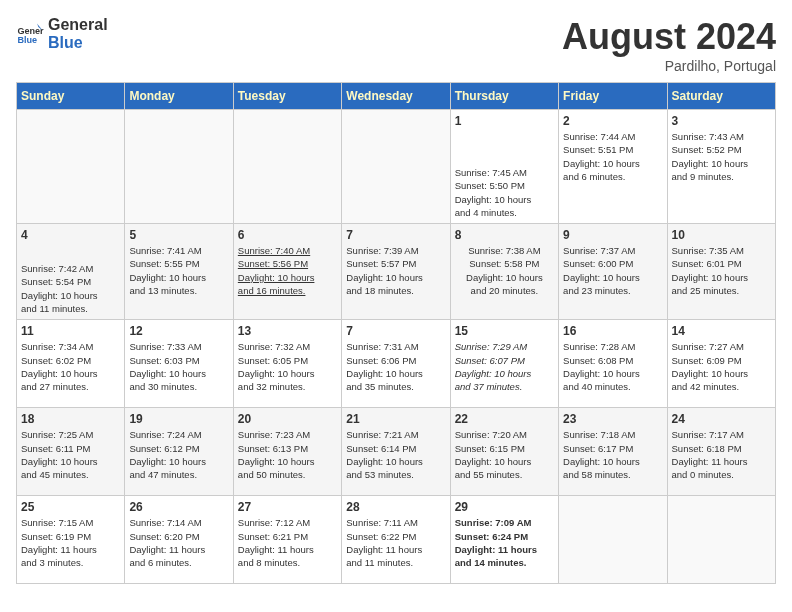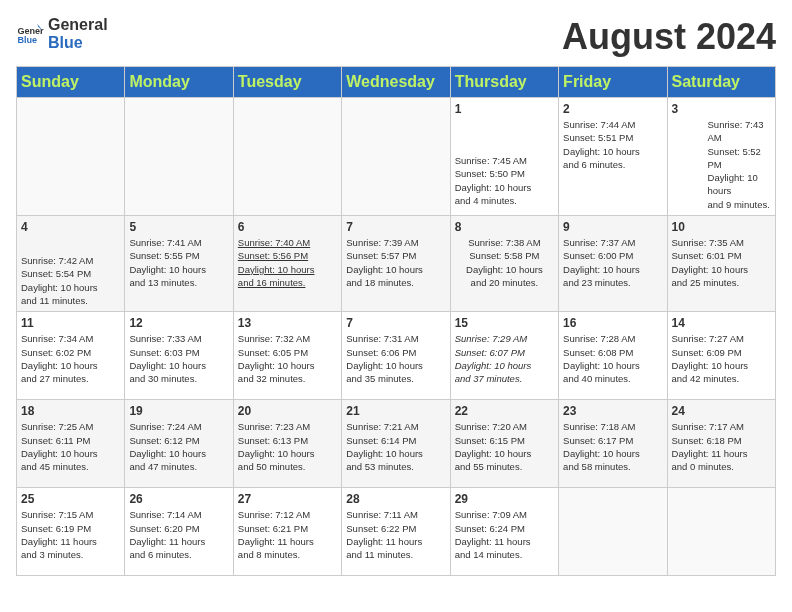--- a/index.html
+++ b/index.html
@@ -37,22 +37,22 @@
       font-size: 14px;
       color: #555;
     }
     table {
       width: 100%;
       border-collapse: collapse;
       table-layout: fixed;
     }
     thead tr th {
       background-color: #2a6bbf;
-      color: #bef264;
-      font-size: 16px;
+      color: #fef9c3;
+      font-size: 12px;
       font-weight: bold;
       padding: 6px 4px;
       border: 1px solid #ccc;
       text-align: left;
     }
     tbody tr td {
       vertical-align: top;
       border: 1px solid #ccc;
       padding: 4px;
       font-size: 10px;
@@ -87,20 +87,21 @@
       <text x="2" y="33" font-size="13" font-weight="bold" fill="#2a6bbf">Blue</text>
       <polygon points="30,5 38,15 32,10" fill="#2a6bbf"></polygon>
     </svg>
     <div style="line-height:1.1">
       <div style="font-size:16px;font-weight:bold;color:#333;">General</div>
       <div style="font-size:16px;font-weight:bold;color:#2a6bbf;">Blue</div>
     </div>
   </div>
   <div class="title-block">
     <div class="month-title">August 2024</div>
+    <div class="subtitle">Pardilho, Portugal</div>
   </div>
 </div>
 
 <table>
   <thead>
     <tr>
     <th>Sunday</th>
         <th>Monday</th>
         <th>Tuesday</th>
         <th>Wednesday</th>
@@ -124,21 +125,21 @@
         </td>
         <td>
           <div class="day-number">2</div>
           <div class="day-info" style="white-space: pre-line;">Sunrise: 7:44 AM
 Sunset: 5:51 PM
 Daylight: 10 hours
 and 6 minutes.</div>
         </td>
         <td>
           <div class="day-number">3</div>
-          <div class="day-info" style="white-space: pre-line; margin-left: 36px;">Sunrise: 7:43 AM
+          <div class="day-info" style="white-space: pre-line;">Sunrise: 7:43 AM
 Sunset: 5:52 PM
 Daylight: 10 hours
 and 9 minutes.</div>
         </td>
       </tr>
       <tr>
         <td>
           <div class="day-number">4</div>
           <div class="day-info" style="white-space: pre-line; margin-top: 20px;">Sunrise: 7:42 AM
 Sunset: 5:54 PM
@@ -314,21 +315,21 @@
         </td>
         <td>
           <div class="day-number">28</div>
           <div class="day-info" style="white-space: pre-line;">Sunrise: 7:11 AM
 Sunset: 6:22 PM
 Daylight: 11 hours
 and 11 minutes.</div>
         </td>
         <td>
           <div class="day-number">29</div>
-          <div class="day-info" style="white-space: pre-line;">Sunrise: 7:09 AM
+          <div class="day-info" style="white-space: pre-line; font-weight: bold;">Sunrise: 7:09 AM
 Sunset: 6:24 PM
 Daylight: 11 hours
 and 14 minutes.</div>
         </td>
         <td class="empty-cell"></td>
         <td class="empty-cell"></td>
       </tr>
     </tbody>
 </table>
 

